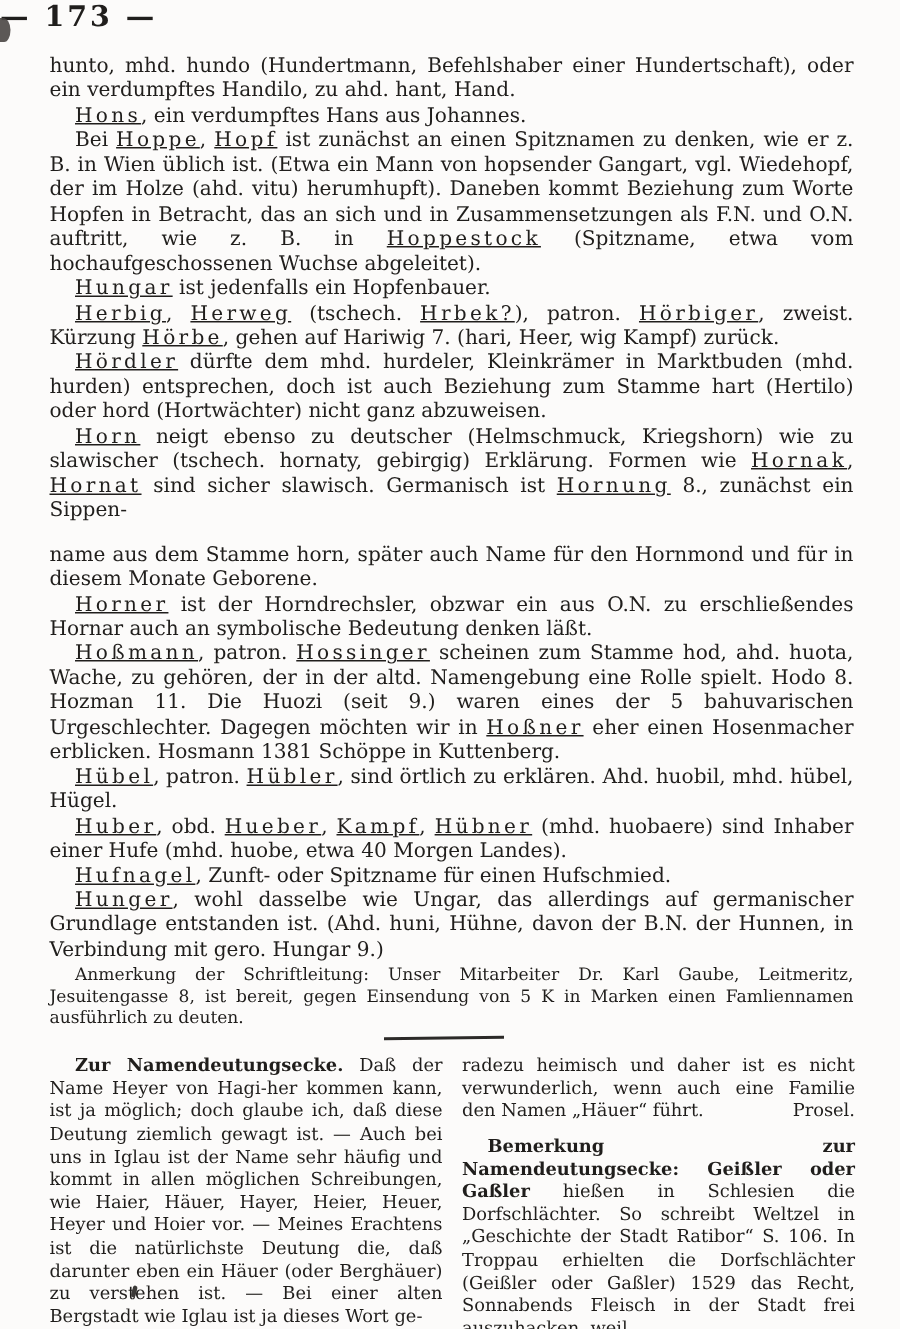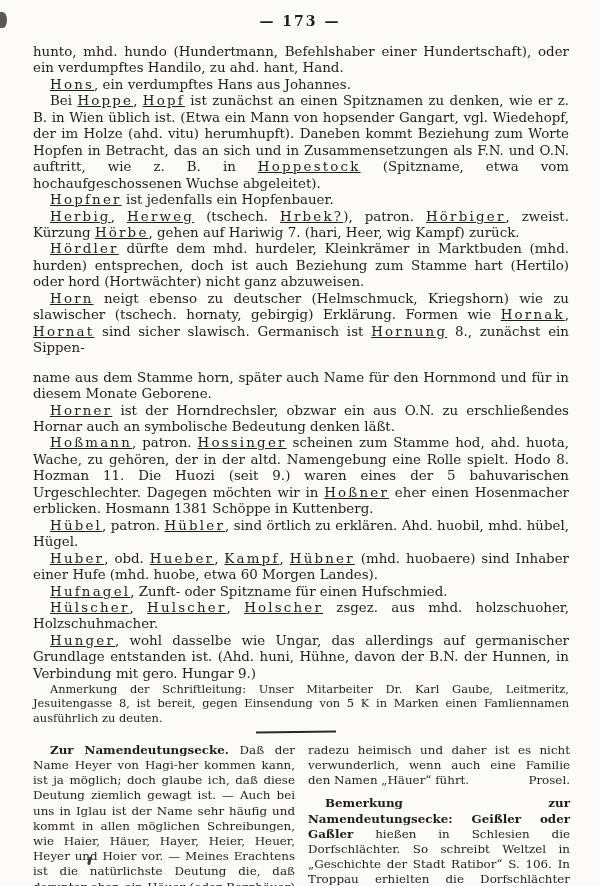--- a/index.html
+++ b/index.html
@@ -5,23 +5,23 @@
   html,body{margin:0;padding:0;}
   .page{
     position:relative;
     width:600px;height:886px;
     background:#fcfbfa;
     color:#201e1c;
     font-family:"DejaVu Serif","Liberation Serif",serif;
     overflow:hidden;
   }
   .pageno{
-    text-align:center;
-    padding-top:13px;
-    font-size:14px;
+    text-align:left;
+    padding-top:0;
+    font-size:19px;
     font-weight:bold;
     letter-spacing:2px;
   }
   .main{
     display:flex;
     gap:13px;
     margin-top:15px;
     padding:0 31px 0 33px;
     flex-direction:column;
   }
@@ -75,33 +75,32 @@
 
 <div class="page">
   <div class="artifact-corner"></div>
   <div class="pageno">— 173 —</div>
 
   <div class="main">
     <div class="col" id="main-left">
         <p class="para"><span class="seg-plain">hunto, mhd. hundo (Hundertmann, Befehlshaber einer Hundertschaft), oder ein verdumpftes Handilo, zu ahd. hant, Hand.</span></p>
         <p class="para ind"><span class="seg-name">Hons</span><span class="seg-plain">, ein verdumpftes Hans aus Johannes.</span></p>
         <p class="para ind"><span class="seg-plain">Bei </span><span class="seg-name">Hoppe</span><span class="seg-plain">, </span><span class="seg-name">Hopf</span><span class="seg-plain"> ist zunächst an einen Spitznamen zu denken, wie er z. B. in Wien üblich ist. (Etwa ein Mann von hopsender Gangart, vgl. Wiedehopf, der im Holze (ahd. vitu) herumhupft). Daneben kommt Beziehung zum Worte Hopfen in Betracht, das an sich und in Zusammensetzungen als F.N. und O.N. auftritt, wie z. B. in </span><span class="seg-name">Hoppestock</span><span class="seg-plain"> (Spitzname, etwa vom hochaufgeschossenen Wuchse abgeleitet).</span></p>
-        <p class="para ind"><span class="seg-name">Hopfner</span><span class="seg-plain"> ist jedenfalls ein Hopfenbauer.</span></p>
+        <p class="para ind"><span class="seg-name">Hungar</span><span class="seg-plain"> ist jedenfalls ein Hopfenbauer.</span></p>
         <p class="para ind"><span class="seg-name">Herbig</span><span class="seg-plain">, </span><span class="seg-name">Herweg</span><span class="seg-plain"> (tschech. </span><span class="seg-name">Hrbek?</span><span class="seg-plain">), patron. </span><span class="seg-name">Hörbiger</span><span class="seg-plain">, zweist. Kürzung </span><span class="seg-name">Hörbe</span><span class="seg-plain">, gehen auf Hariwig 7. (hari, Heer, wig Kampf) zurück.</span></p>
         <p class="para ind"><span class="seg-name">Hördler</span><span class="seg-plain"> dürfte dem mhd. hurdeler, Kleinkrämer in Marktbuden (mhd. hurden) entsprechen, doch ist auch Beziehung zum Stamme hart (Hertilo) oder hord (Hortwächter) nicht ganz abzuweisen.</span></p>
         <p class="para ind"><span class="seg-name">Horn</span><span class="seg-plain"> neigt ebenso zu deutscher (Helmschmuck, Kriegshorn) wie zu slawischer (tschech. hornaty, gebirgig) Erklärung. Formen wie </span><span class="seg-name">Hornak</span><span class="seg-plain">, </span><span class="seg-name">Hornat</span><span class="seg-plain"> sind sicher slawisch. Germanisch ist </span><span class="seg-name">Hornung</span><span class="seg-plain"> 8., zunächst ein Sippen-</span></p>
       </div>
     <div class="col" id="main-right">
         <p class="para"><span class="seg-plain">name aus dem Stamme horn, später auch Name für den Hornmond und für in diesem Monate Geborene.</span></p>
         <p class="para ind"><span class="seg-name">Horner</span><span class="seg-plain"> ist der Horndrechsler, obzwar ein aus O.N. zu erschließendes Hornar auch an symbolische Bedeutung denken läßt.</span></p>
         <p class="para ind"><span class="seg-name">Hoßmann</span><span class="seg-plain">, patron. </span><span class="seg-name">Hossinger</span><span class="seg-plain"> scheinen zum Stamme hod, ahd. huota, Wache, zu gehören, der in der altd. Namengebung eine Rolle spielt. Hodo 8. Hozman 11. Die Huozi (seit 9.) waren eines der 5 bahuvarischen Urgeschlechter. Dagegen möchten wir in </span><span class="seg-name">Hoßner</span><span class="seg-plain"> eher einen Hosenmacher erblicken. Hosmann 1381 Schöppe in Kuttenberg.</span></p>
         <p class="para ind"><span class="seg-name">Hübel</span><span class="seg-plain">, patron. </span><span class="seg-name">Hübler</span><span class="seg-plain">, sind örtlich zu erklären. Ahd. huobil, mhd. hübel, Hügel.</span></p>
-        <p class="para ind"><span class="seg-name">Huber</span><span class="seg-plain">, obd. </span><span class="seg-name">Hueber</span><span class="seg-plain">, </span><span class="seg-name">Kampf</span><span class="seg-plain">, </span><span class="seg-name">Hübner</span><span class="seg-plain"> (mhd. huobaere) sind Inhaber einer Hufe (mhd. huobe, etwa 60 Morgen Landes).</span></p>
+        <p class="para ind"><span class="seg-name">Huber</span><span class="seg-plain">, obd. </span><span class="seg-name">Hueber</span><span class="seg-plain">, </span><span class="seg-name">Kampf</span><span class="seg-plain">, </span><span class="seg-name">Hübner</span><span class="seg-plain"> (mhd. huobaere) sind Inhaber einer Hufe (mhd. huobe, etwa 40 Morgen Landes).</span></p>
         <p class="para ind"><span class="seg-name">Hufnagel</span><span class="seg-plain">, Zunft- oder Spitzname für einen Hufschmied.</span></p>
-        <p class="para ind"><span class="seg-name">Hülscher</span><span class="seg-plain">, </span><span class="seg-name">Hulscher</span><span class="seg-plain">, </span><span class="seg-name">Holscher</span><span class="seg-plain"> zsgez. aus mhd. holzschuoher, Holzschuhmacher.</span></p>
         <p class="para ind"><span class="seg-name">Hunger</span><span class="seg-plain">, wohl dasselbe wie Ungar, das allerdings auf germanischer Grundlage entstanden ist. (Ahd. huni, Hühne, davon der B.N. der Hunnen, in Verbindung mit gero. Hungar 9.)</span></p>
         <p class="para ind small"><span class="seg-plain">Anmerkung der Schriftleitung: Unser Mitarbeiter Dr. Karl Gaube, Leitmeritz, Jesuitengasse 8, ist bereit, gegen Einsendung von 5 K in Marken einen Famliennamen ausführlich zu deuten.</span></p>
       </div>
   </div>
 
   <div class="divider"></div>
 
   <div class="footer">
     <div class="fcol" id="footer-left">
         <p class="para ind"><span class="seg-bold">Zur Namendeutungsecke.</span><span class="seg-plain"> Daß der Name Heyer von Hagi-her kommen kann, ist ja möglich; doch glaube ich, daß diese Deutung ziemlich gewagt ist. — Auch bei uns in Iglau ist der Name sehr häufig und kommt in allen möglichen Schreibungen, wie Haier, Häuer, Hayer, Heier, Heuer, Heyer und Hoier vor. — Meines Erachtens ist die natürlichste Deutung die, daß darunter eben ein Häuer (oder Berghäuer) zu verstehen ist. — Bei einer alten Bergstadt wie Iglau ist ja dieses Wort ge-</span></p>

